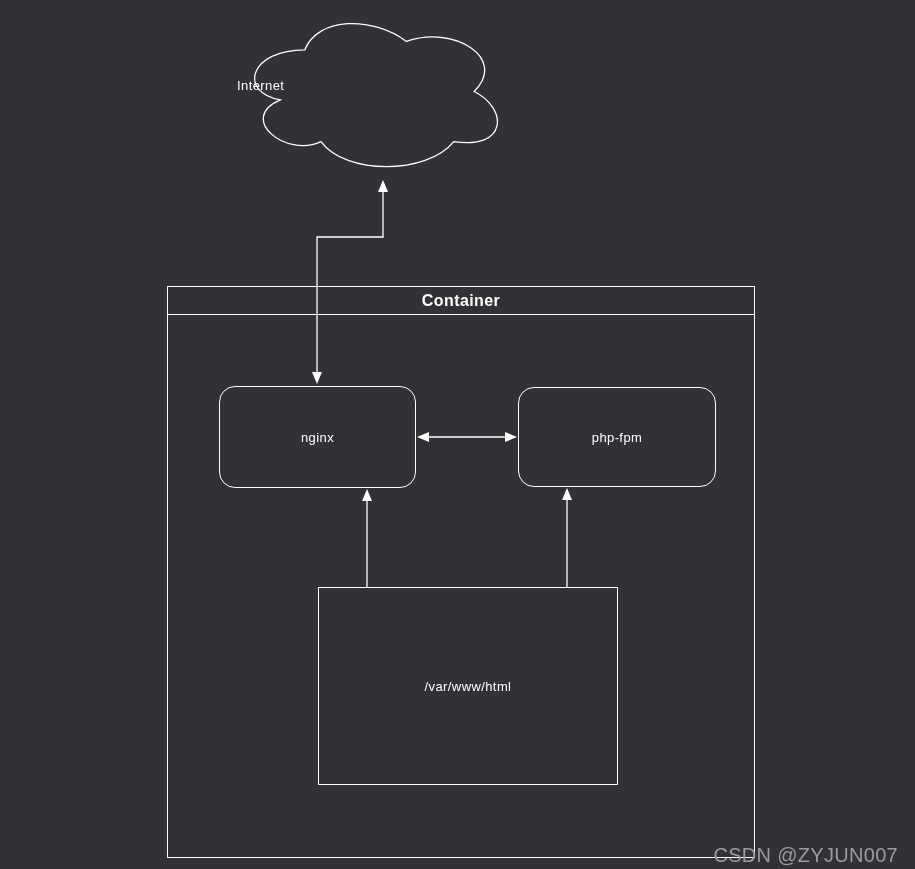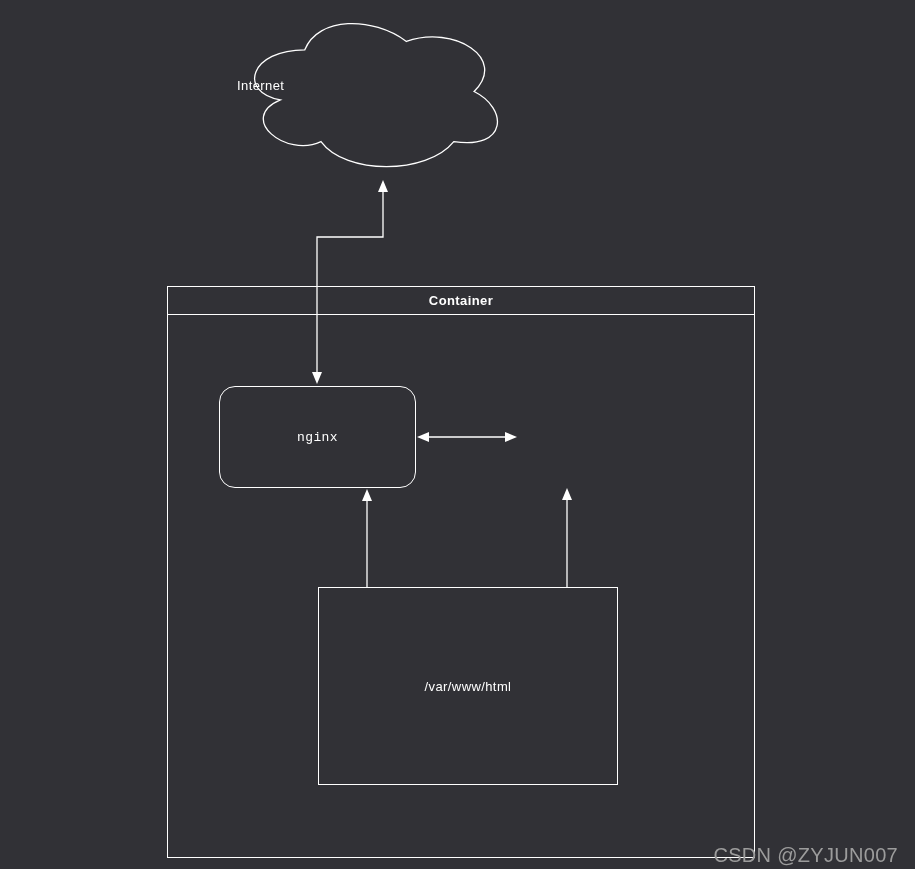--- a/index.html
+++ b/index.html
@@ -48,40 +48,39 @@
     border: 1.3px solid var(--line, #ffffff);
   }
   .container-title {
     width: 100%;
     height: 28px;
     border-bottom: 1.3px solid var(--line, #ffffff);
     display: flex;
     align-items: center;
     justify-content: center;
     color: var(--text, #ffffff);
-    font-size: 13px;
+    font-size: 16px;
     font-weight: bold;
     letter-spacing: 0.4px;
   }
   .node {
     position: absolute;
     border: 1.3px solid var(--line, #ffffff);
     display: flex;
     align-items: center;
     justify-content: center;
     color: var(--text, #ffffff);
     font-size: 13px;
     letter-spacing: 0.4px;
     background: var(--canvas-bg, #313136);
   }
   .node-nginx {
     left: 219px; top: 386px;
     width: 197px; height: 102px;
     border-radius: 16px;
-    font-family: Liberation Mono, monospace;
   }
   .node-phpfpm {
     left: 518px; top: 387px;
     width: 198px; height: 100px;
     border-radius: 16px;
   }
   .node-webroot {
     left: 318px; top: 587px;
     width: 300px; height: 198px;
     border-radius: 0;
@@ -126,18 +125,19 @@
   </svg>
 
   <div class="container-box">
     <div class="container-title">Container</div>
   </div>
 
   <div class="label internet-label">Internet</div>
 
   <div class="node node-nginx">nginx</div>
 
+  <div class="node node-phpfpm">php-fpm</div>
 
   <div class="node node-webroot">/var/www/html</div>
 
   <div class="watermark">CSDN @ZYJUN007</div>
 
 </div>
 
 </body></html>

